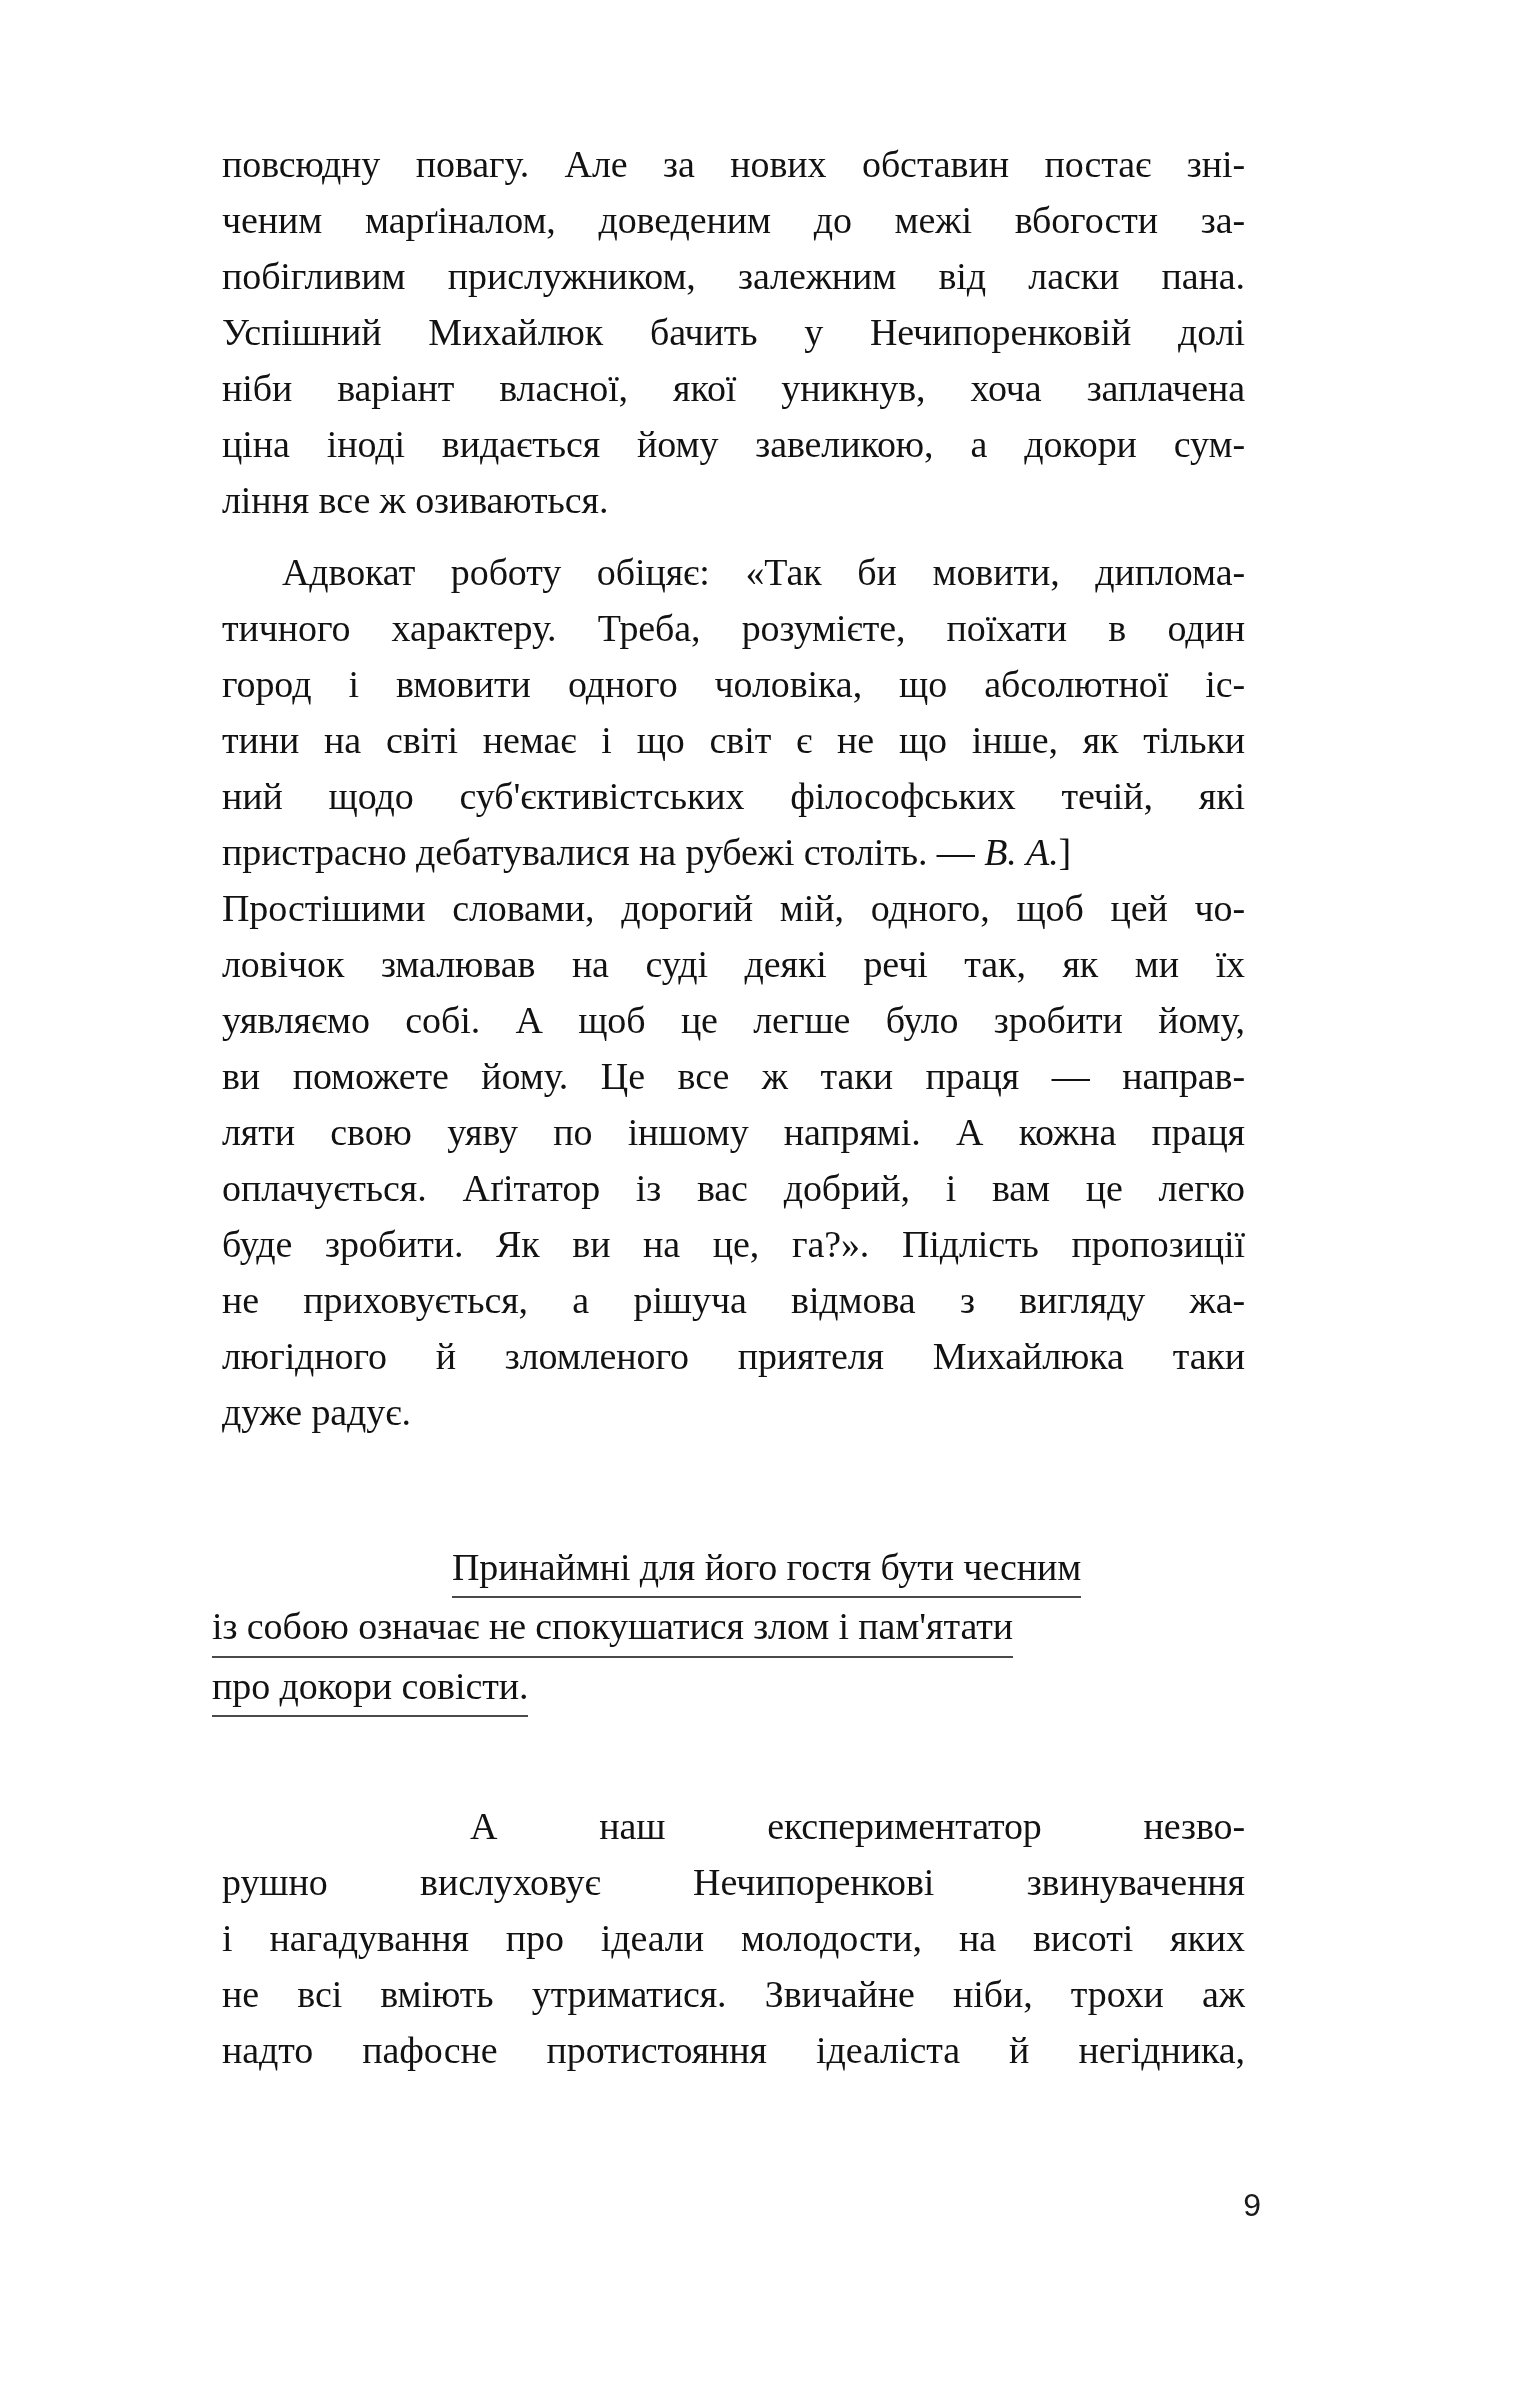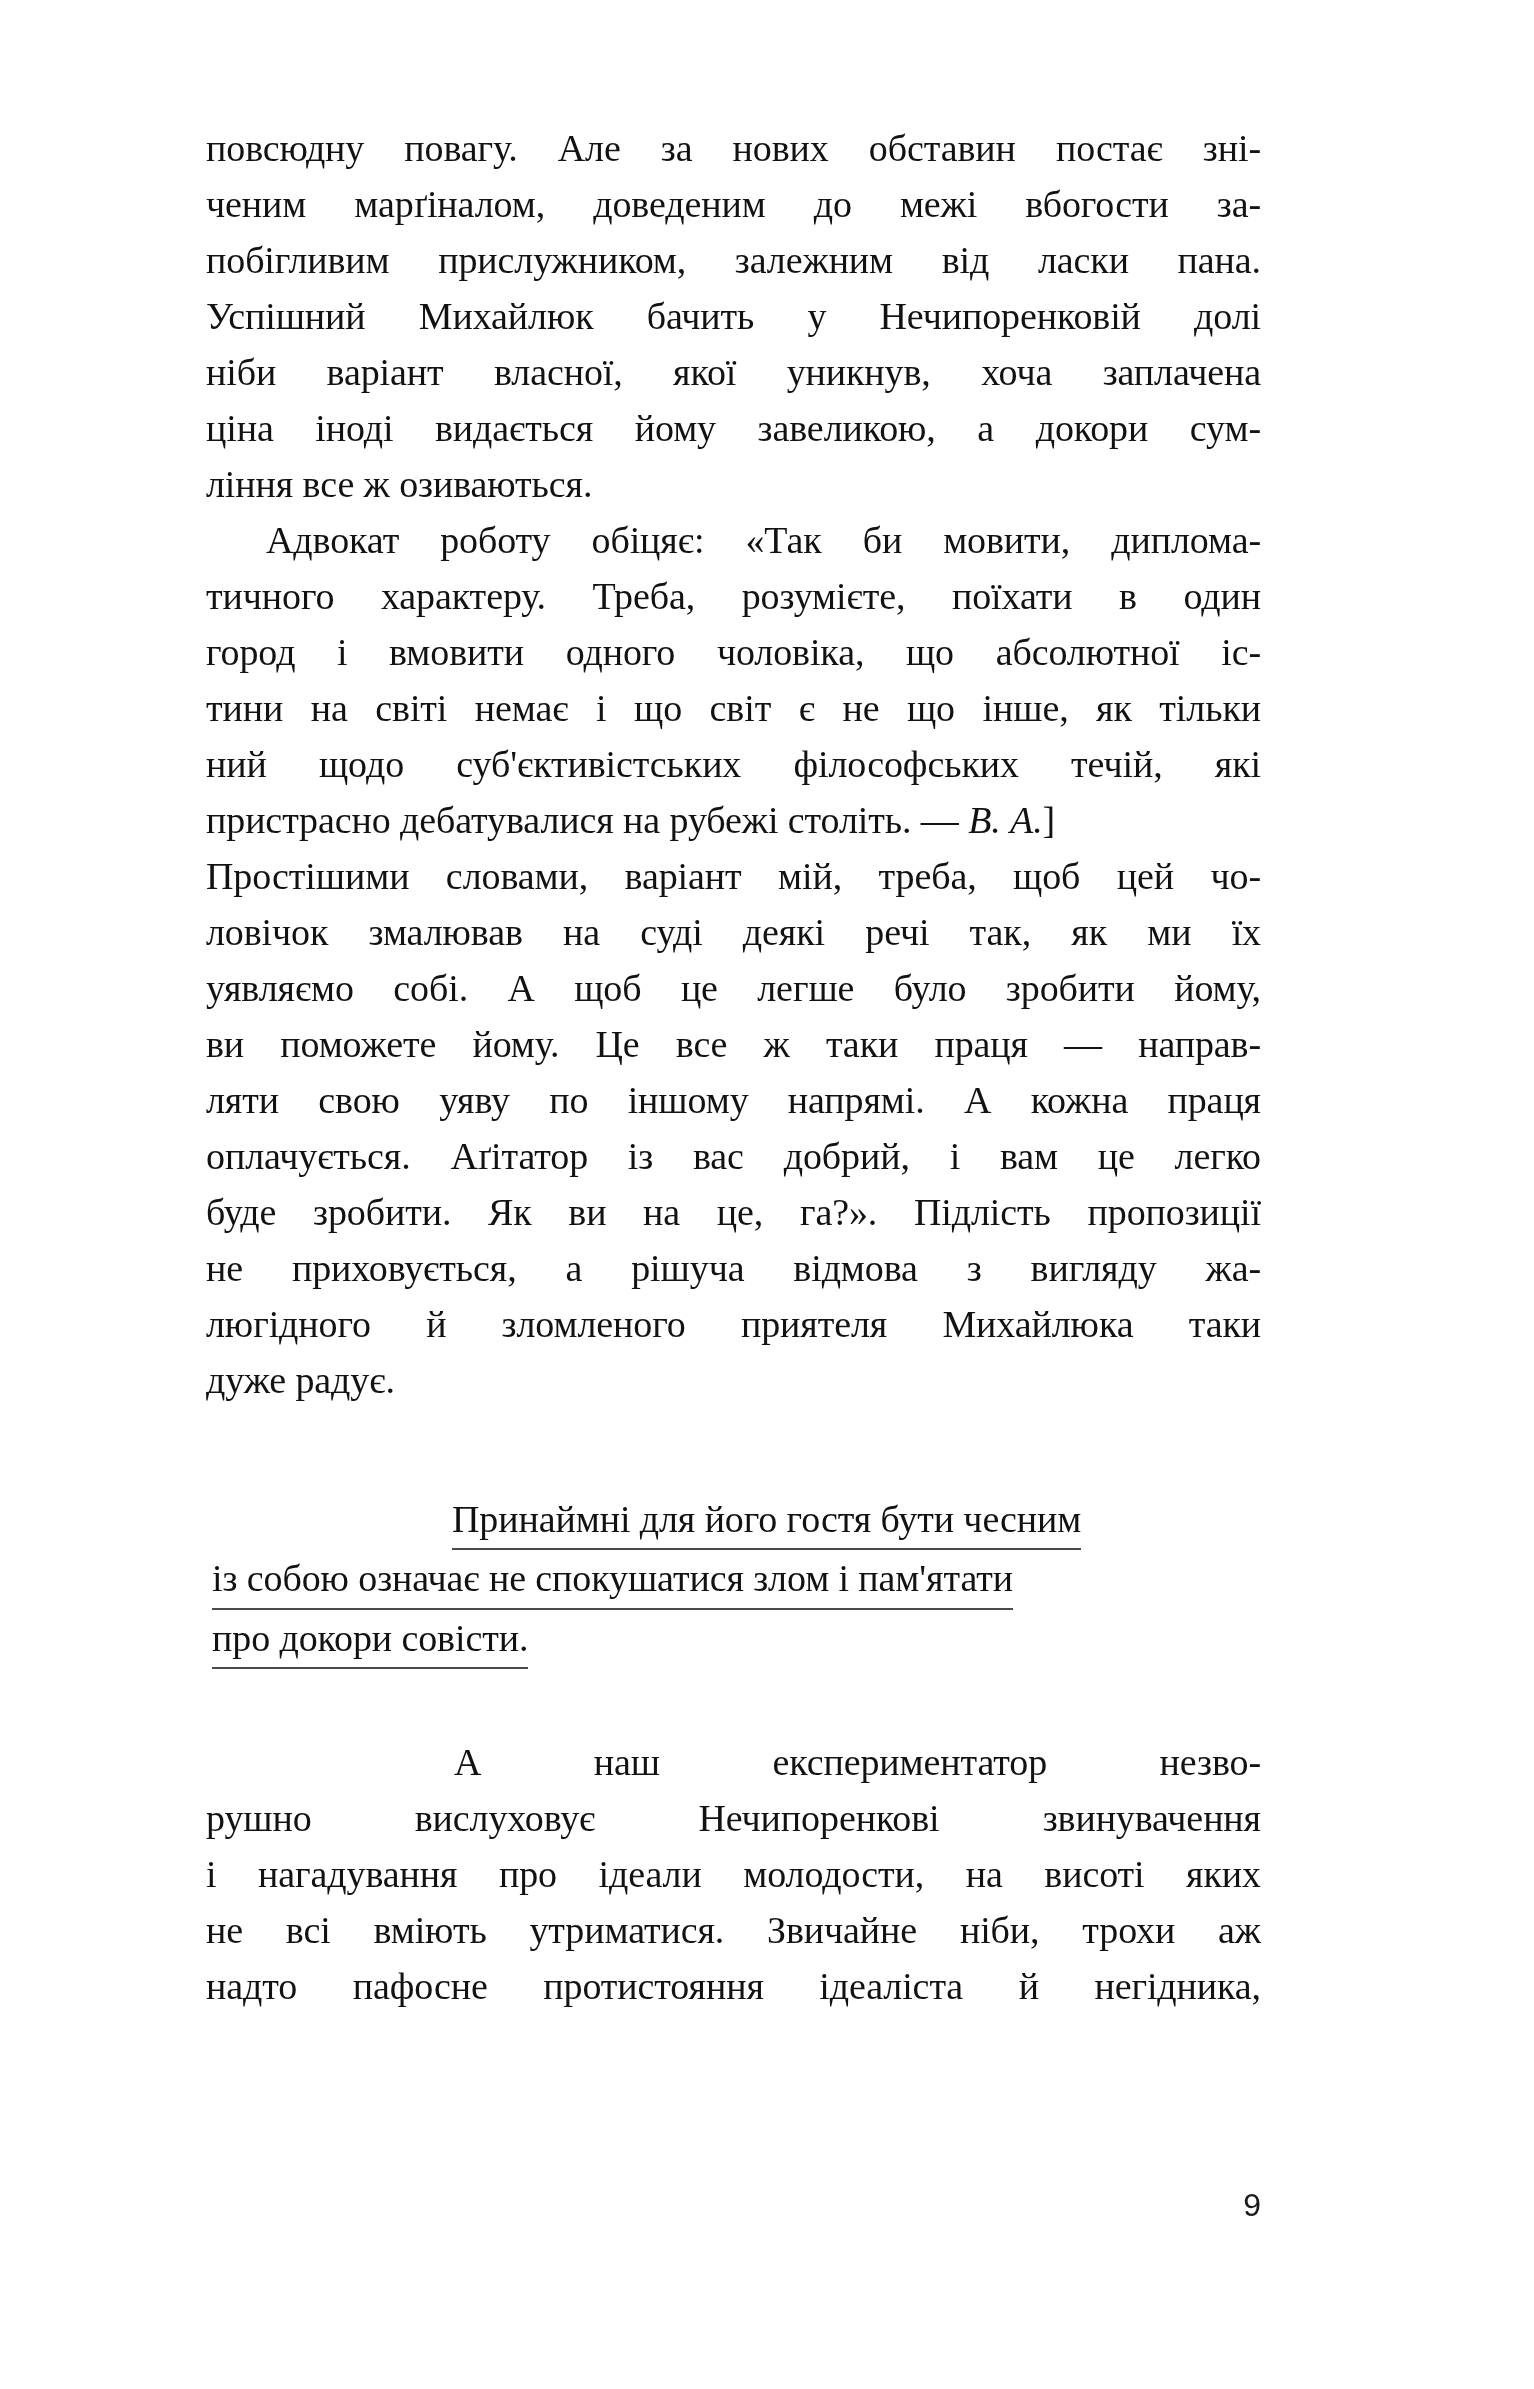--- a/index.html
+++ b/index.html
@@ -16,21 +16,21 @@
     font-family: "Liberation Serif", "DejaVu Serif", serif;
     color: #111111;
   }
   .text-block {
     position: absolute;
     left: 206px;
     top: 120px;
     width: 1055px;
   }
   .para {
-    margin: 0;
+    margin: 16px;
     font-size: 38px;
     line-height: 56px;
     color: #121212;
     -webkit-font-smoothing: antialiased;
   }
   
   .ln {
     display: block;
     white-space: pre;
     letter-spacing: -0.1px;
@@ -109,21 +109,21 @@
       <span class="ln last">ління все ж озиваються.</span>
     </div>
 
     <div class="para gap">
       <span class="ln just"><span class="indent"></span><span>Адвокат роботу обіцяє: «Так би мовити, диплома-</span></span>
       <span class="ln just">тичного характеру. Треба, розумієте, поїхати в один</span>
       <span class="ln just">город і вмовити одного чоловіка, що абсолютної іс-</span>
       <span class="ln just">тини на світі немає і що світ є не що інше, як тільки</span>
       <span class="ln just">ний щодо суб'єктивістських філософських течій, які</span>
       <span class="ln last"><span>пристрасно дебатувалися на рубежі століть.</span><span> — </span><span class="ital">В. А.</span><span>]</span></span>
-      <span class="ln just">Простішими словами, варіант мій, треба, щоб цей чо-</span>
+      <span class="ln just">Простішими словами, дорогий мій, одного, щоб цей чо-</span>
       <span class="ln just">ловічок змалював на суді деякі речі так, як ми їх</span>
       <span class="ln just">уявляємо собі. А щоб це легше було зробити йому,</span>
       <span class="ln just">ви поможете йому. Це все ж таки праця — направ-</span>
       <span class="ln just">ляти свою уяву по іншому напрямі. А кожна праця</span>
       <span class="ln just">оплачується. Аґітатор із вас добрий, і вам це легко</span>
       <span class="ln just">буде зробити. Як ви на це, га?». Підлість пропозиції</span>
       <span class="ln just">не приховується, а рішуча відмова з вигляду жа-</span>
       <span class="ln just">люгідного й зломленого приятеля Михайлюка таки</span>
       <span class="ln last">дуже радує.</span>
     </div>

